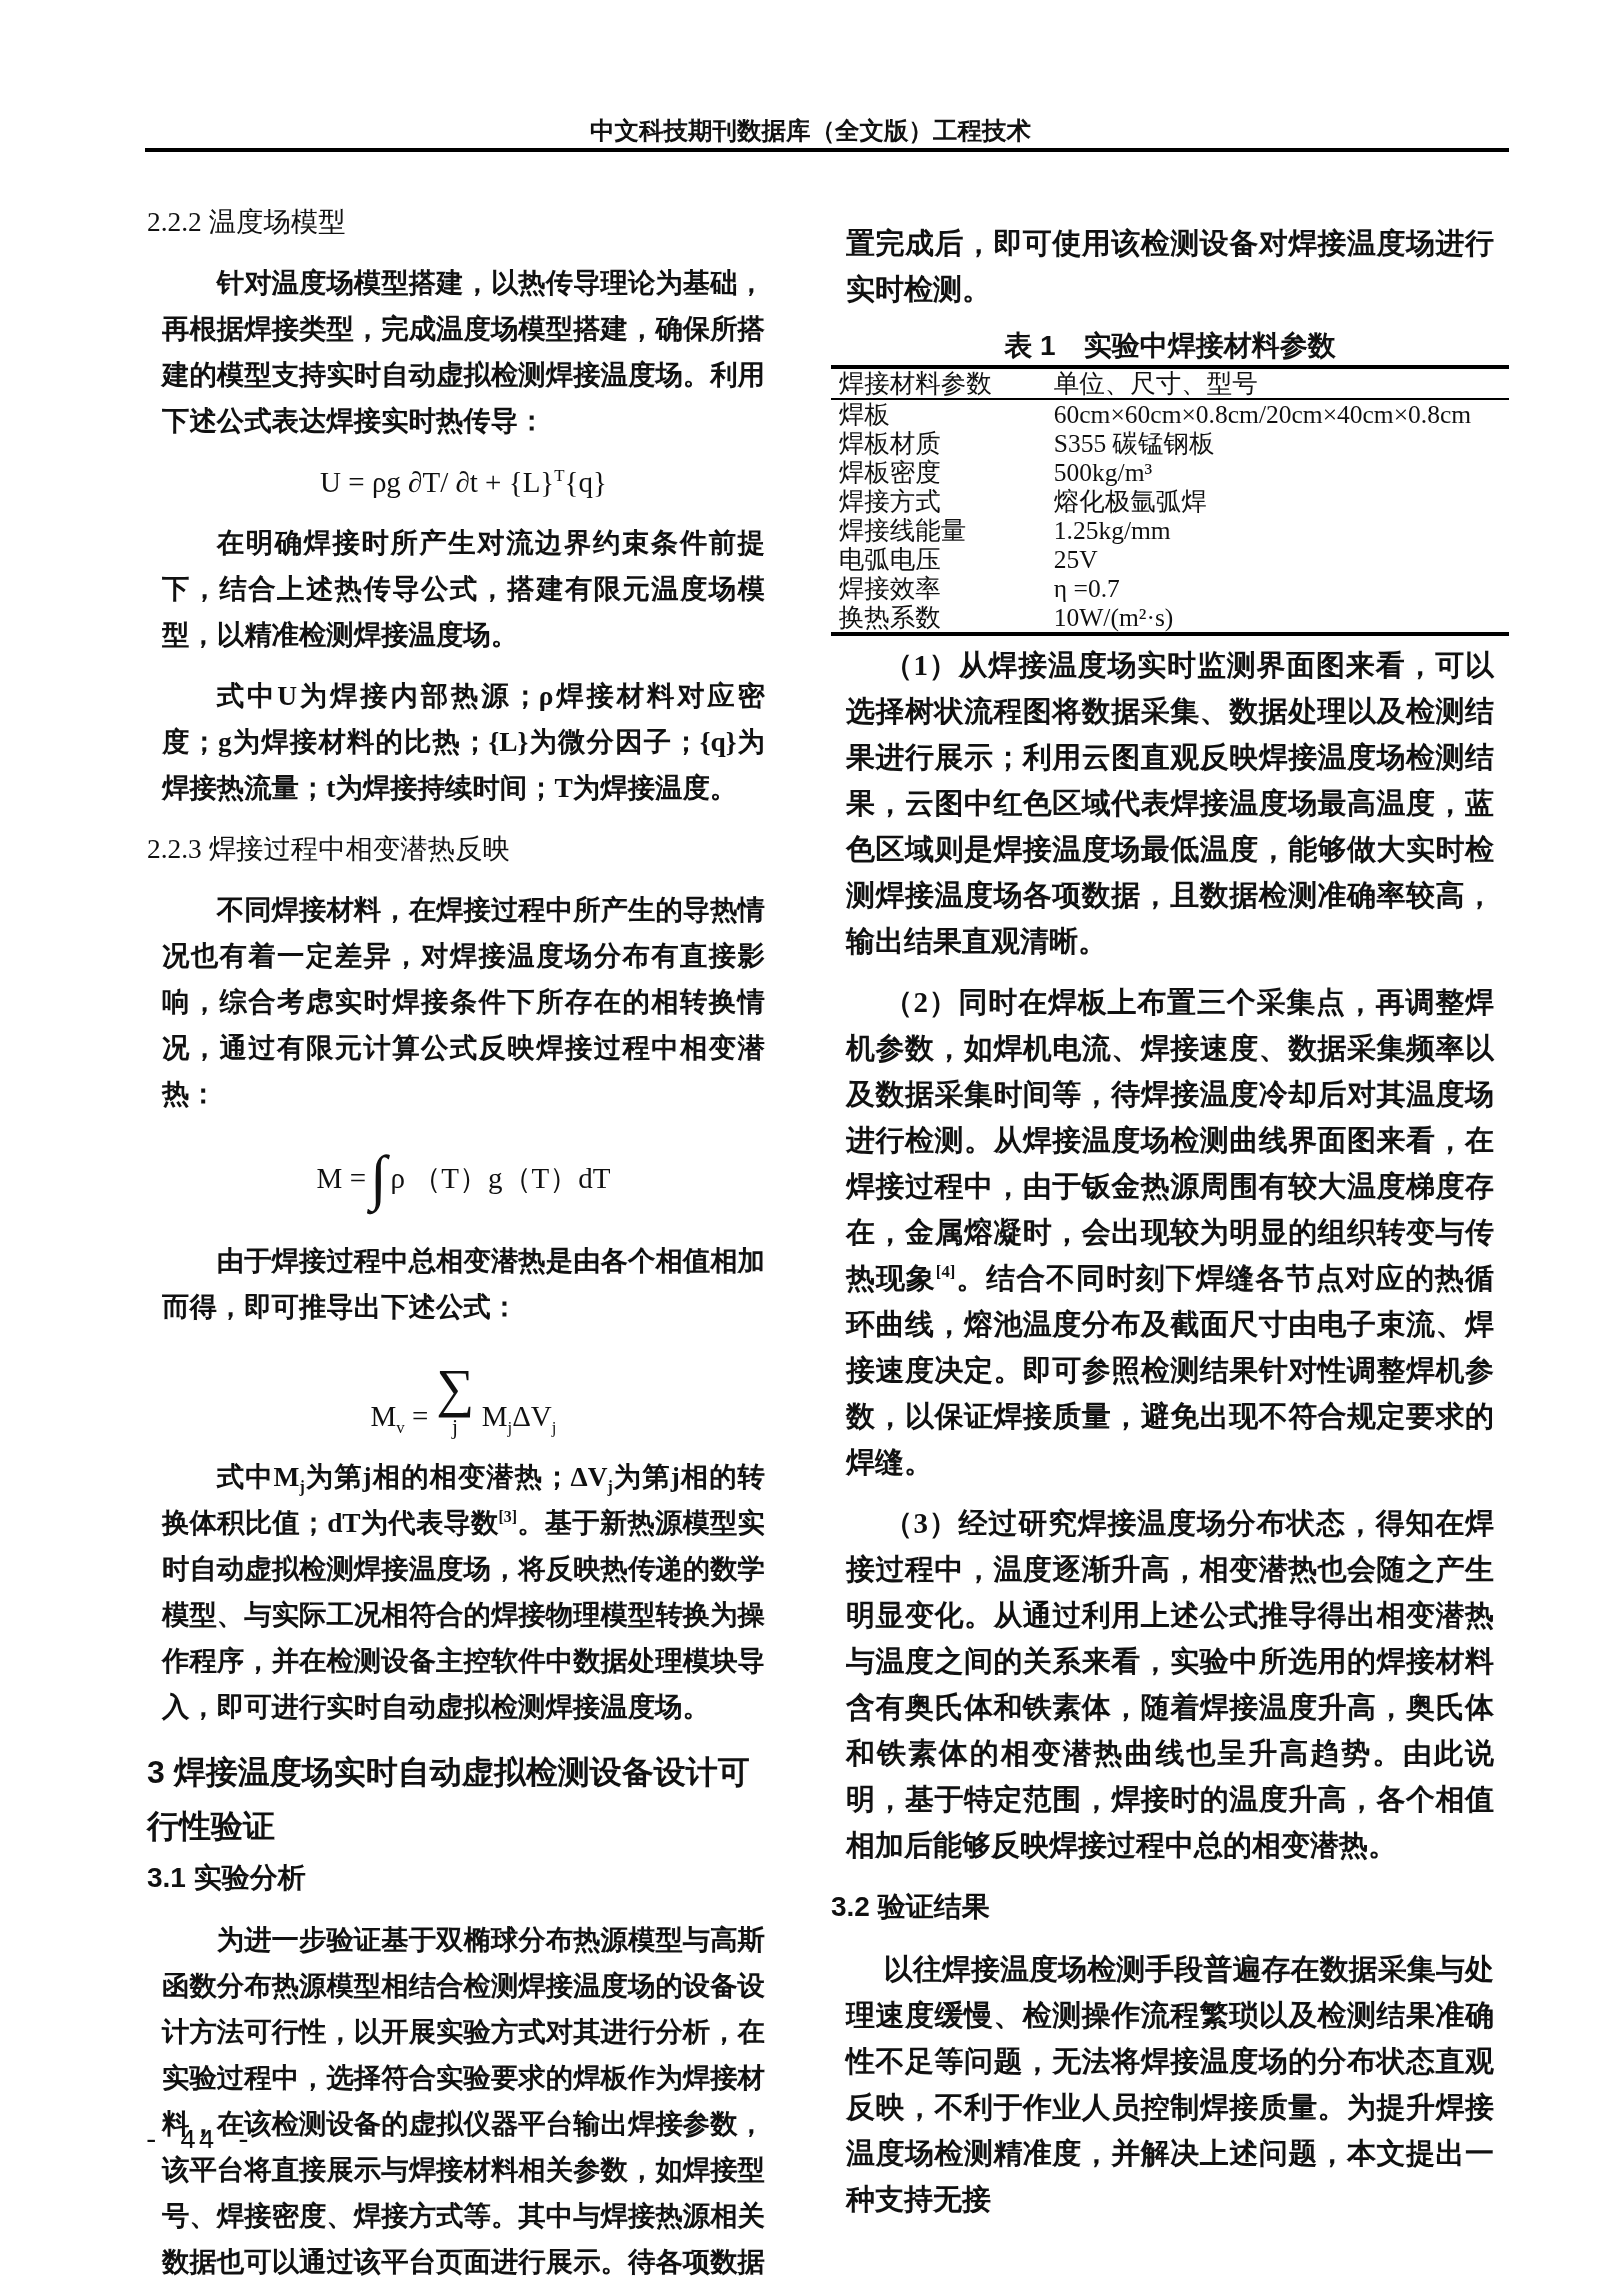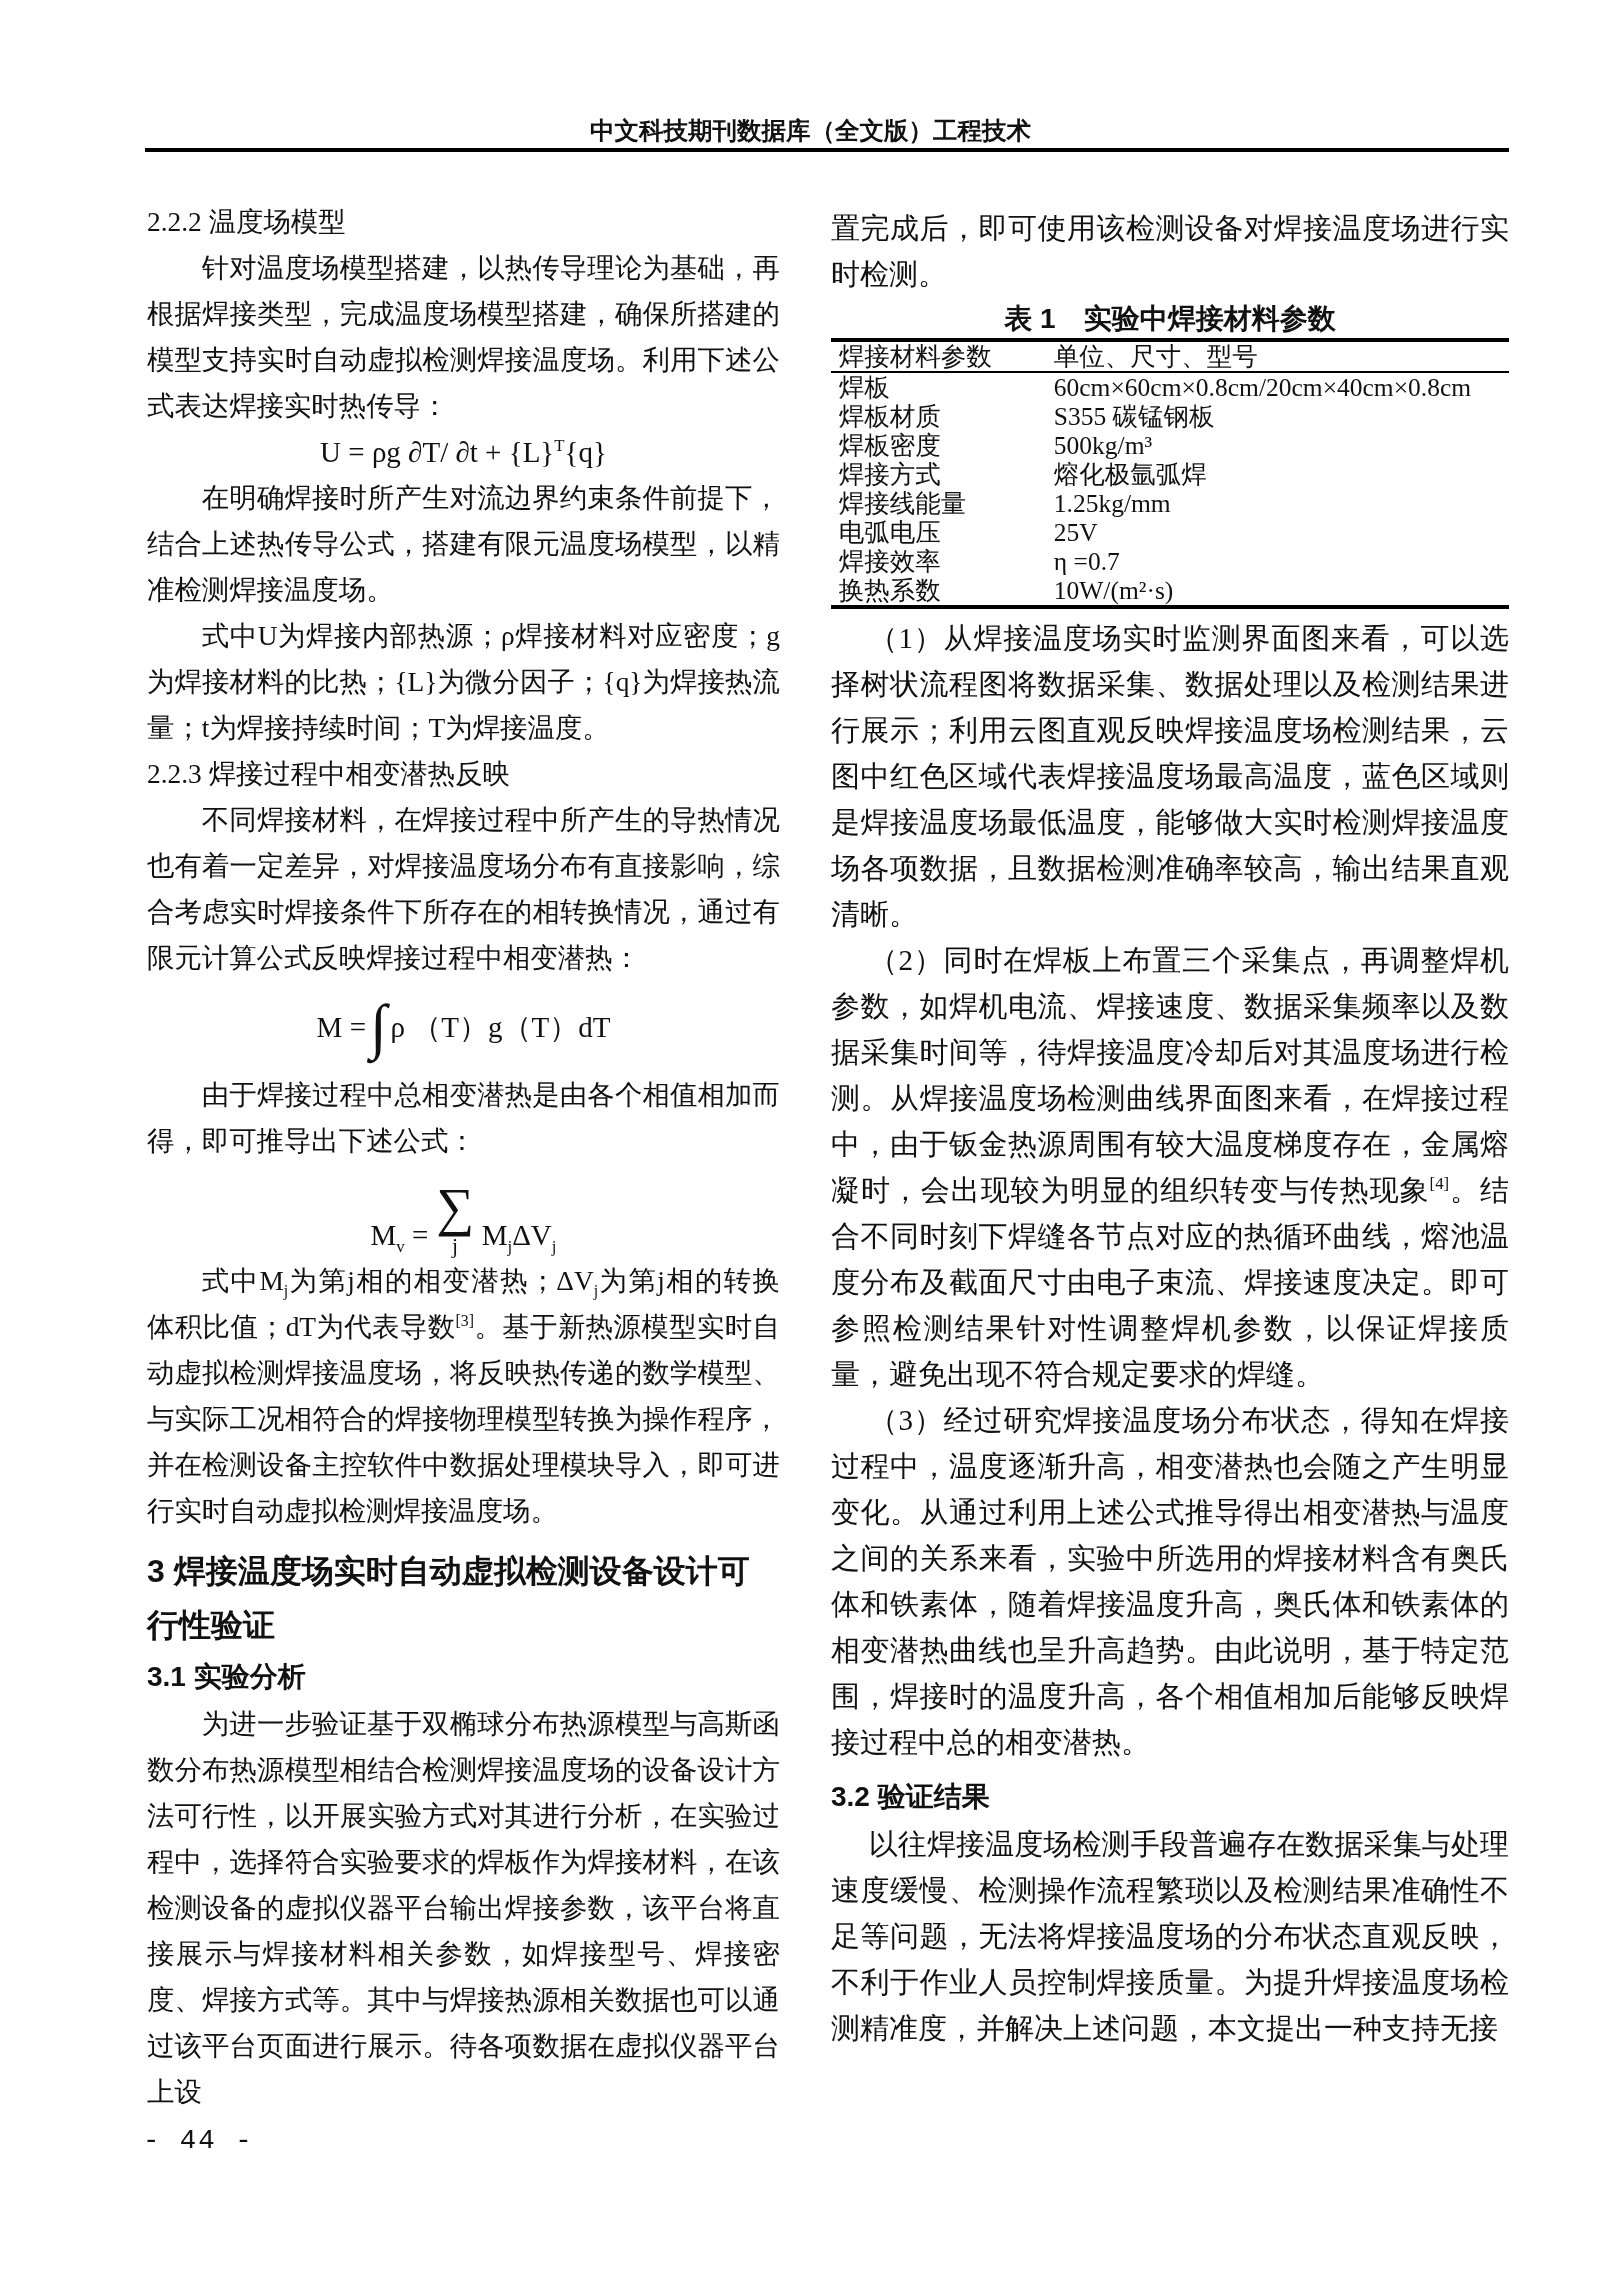--- a/index.html
+++ b/index.html
@@ -4,21 +4,21 @@
 <style>
   html,body{margin:0;padding:0;background:#e8e8e8;}
   #page{position:relative;width:1621px;height:2293px;background:#ffffff;color:#111;
         font-family:"Liberation Serif","DejaVu Serif",serif;}
   .hdr{position:absolute;top:114px;left:0;width:100%;text-align:center;
        font-size:24.5px;line-height:33px;color:#111;font-weight:bold;}
   .hdr-rule{position:absolute;top:148px;left:145px;width:1364px;height:3.9px;background:#000;}
   .col{position:absolute;font-size:27.4px;line-height:46px;text-align:justify;text-justify:inter-ideograph;}
   .col-l{left:147px;top:199px;width:633px;}
   .col-r{left:831px;top:205px;width:678px;font-size:29px;}
-  .para{margin:0;text-indent:2em;}
+  .para{margin:15px;text-indent:2em;font-weight:bold;}
   .col-r .para{text-indent:1.3em;}
   .noindent{text-indent:0 !important;}
   .shead{margin:0;line-height:46px;}
   .formula{height:46px;line-height:46px;text-align:center;font-size:29px;text-indent:0;}
   .formula-int{height:91px;display:flex;align-items:center;justify-content:center;}
   .formula-int .big{font-size:61px;font-weight:400;line-height:1;margin:0 3.9px;}
   .formula-sum{height:94px;display:flex;align-items:flex-end;justify-content:center;}
   .sigma-stack{display:inline-flex;flex-direction:column;align-items:center;margin:0 7.8px;}
   .sigma{font-size:53px;line-height:1;}
   .sigma-sub{font-size:21.6px;line-height:1;margin-top:2.9px;}

